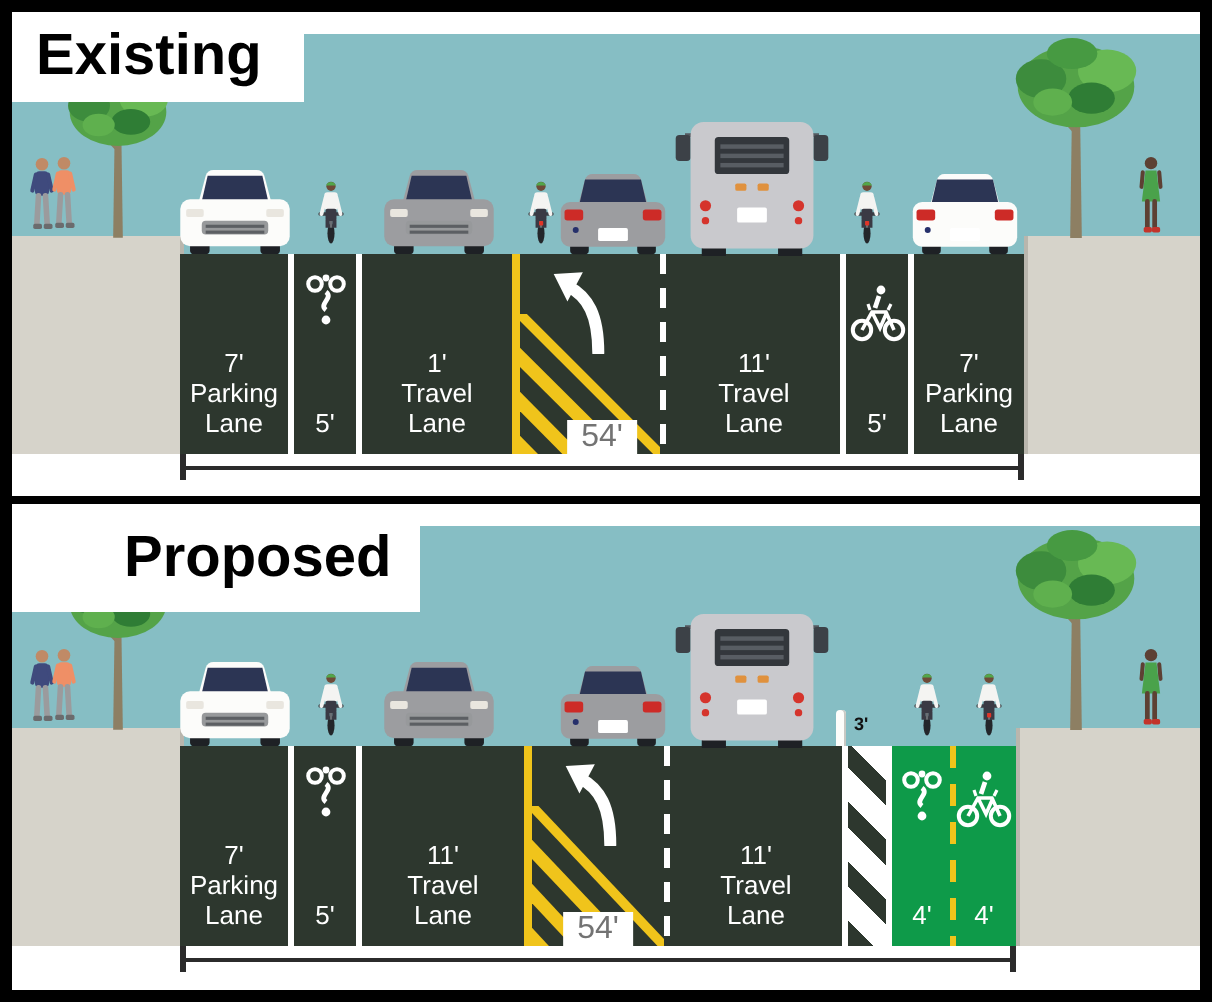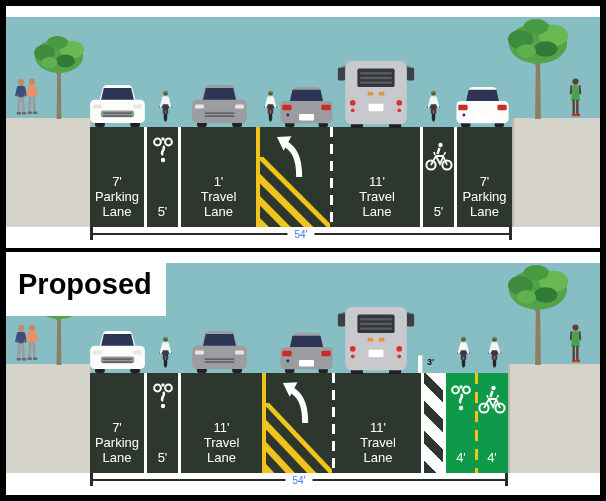--- a/index.html
+++ b/index.html
@@ -20,21 +20,21 @@
   .buffer{top:121px;width:25px;height:100px;background-color:#fff;
     background-image:repeating-linear-gradient(45deg,var(--road,#2d372e) 0 9px,transparent 9px 21px);
     border-left:3px solid #fff;border-right:3px solid #fff;box-sizing:border-box;}
   .lane-label{color:#fff;font-size:13px;line-height:15px;text-align:center;top:168px;}
   .lane-label span{display:block;}
   .lane-width{color:#fff;font-size:13px;text-align:center;top:198px;}
   .title-box{left:0;top:0;background:#fff;display:flex;align-items:center;}
   .title-box h1{margin:0 0 0 12px;font-size:29px;font-weight:bold;color:#000;letter-spacing:0;}
   .dim-line{top:227px;height:2px;background:var(--dimension-line,#2b2b2b);}
   .dim-tick{top:221px;width:3px;height:13px;background:var(--dimension-line,#2b2b2b);}
-  .dim-label{top:223px;transform:translateX(-50%);background:#fff;padding:0 7px;font-size:10px;color:#3b82f6;}
+  .dim-label{top:204px;transform:translateX(-50%);background:#fff;padding:0 7px;font-size:16px;color:#737373;}
   .buffer-label{font-size:9px;font-weight:bold;color:#111;}
   .bollard{width:5px;height:18px;background:#fdfdfb;border-radius:2px 2px 0 0;box-shadow:inset -1px 0 0 #c9c9c4;}
   svg.icon{display:block;overflow:visible;}
 </style>
 </head>
 <body>
 
 <svg width="0" height="0" style="position:absolute" aria-hidden="true">
 <defs>
   <clipPath id="wedgeClip">
@@ -253,20 +253,23 @@
     <svg class="abs icon" style="left:24px;top:29px;" width="58" height="84">
         <use href="#sym-tree"></use>
       </svg>
     <svg class="abs icon" style="left:496px;top:12px;" width="72" height="101">
         <use href="#sym-tree"></use>
       </svg>
     <svg class="abs icon" style="left:562px;top:71px;color:#4aa24b;" width="15" height="42">
         <use href="#sym-woman"></use>
       </svg>
 
+    <div class="abs title-box" style="width:146px;height:45px;">
+      <h1>Existing</h1>
+    </div>
 
     <div class="abs dim-line" style="left:84px;width:422px;"></div>
     <div class="abs dim-tick" style="left:84px;"></div>
     <div class="abs dim-tick" style="left:503px;"></div>
     <div class="abs dim-label" style="left:295px;">54'</div>
   </section>
 
   <section class="panel" id="panel-proposed">
     <div class="abs sky"></div>
 
@@ -352,21 +355,21 @@
     <svg class="abs icon" style="left:24px;top:29px;" width="58" height="84">
         <use href="#sym-tree"></use>
       </svg>
     <svg class="abs icon" style="left:496px;top:12px;" width="72" height="101">
         <use href="#sym-tree"></use>
       </svg>
     <svg class="abs icon" style="left:562px;top:71px;color:#4aa24b;" width="15" height="42">
         <use href="#sym-woman"></use>
       </svg>
 
-    <div class="abs title-box" style="width:160px;height:64px;">
+    <div class="abs title-box" style="width:160px;height:54px;padding-left:44px;">
       <h1>Proposed</h1>
     </div>
 
     <div class="abs dim-line" style="left:84px;width:418px;"></div>
     <div class="abs dim-tick" style="left:84px;"></div>
     <div class="abs dim-tick" style="left:499px;"></div>
     <div class="abs dim-label" style="left:293px;">54'</div>
   </section>
 </div>
 

